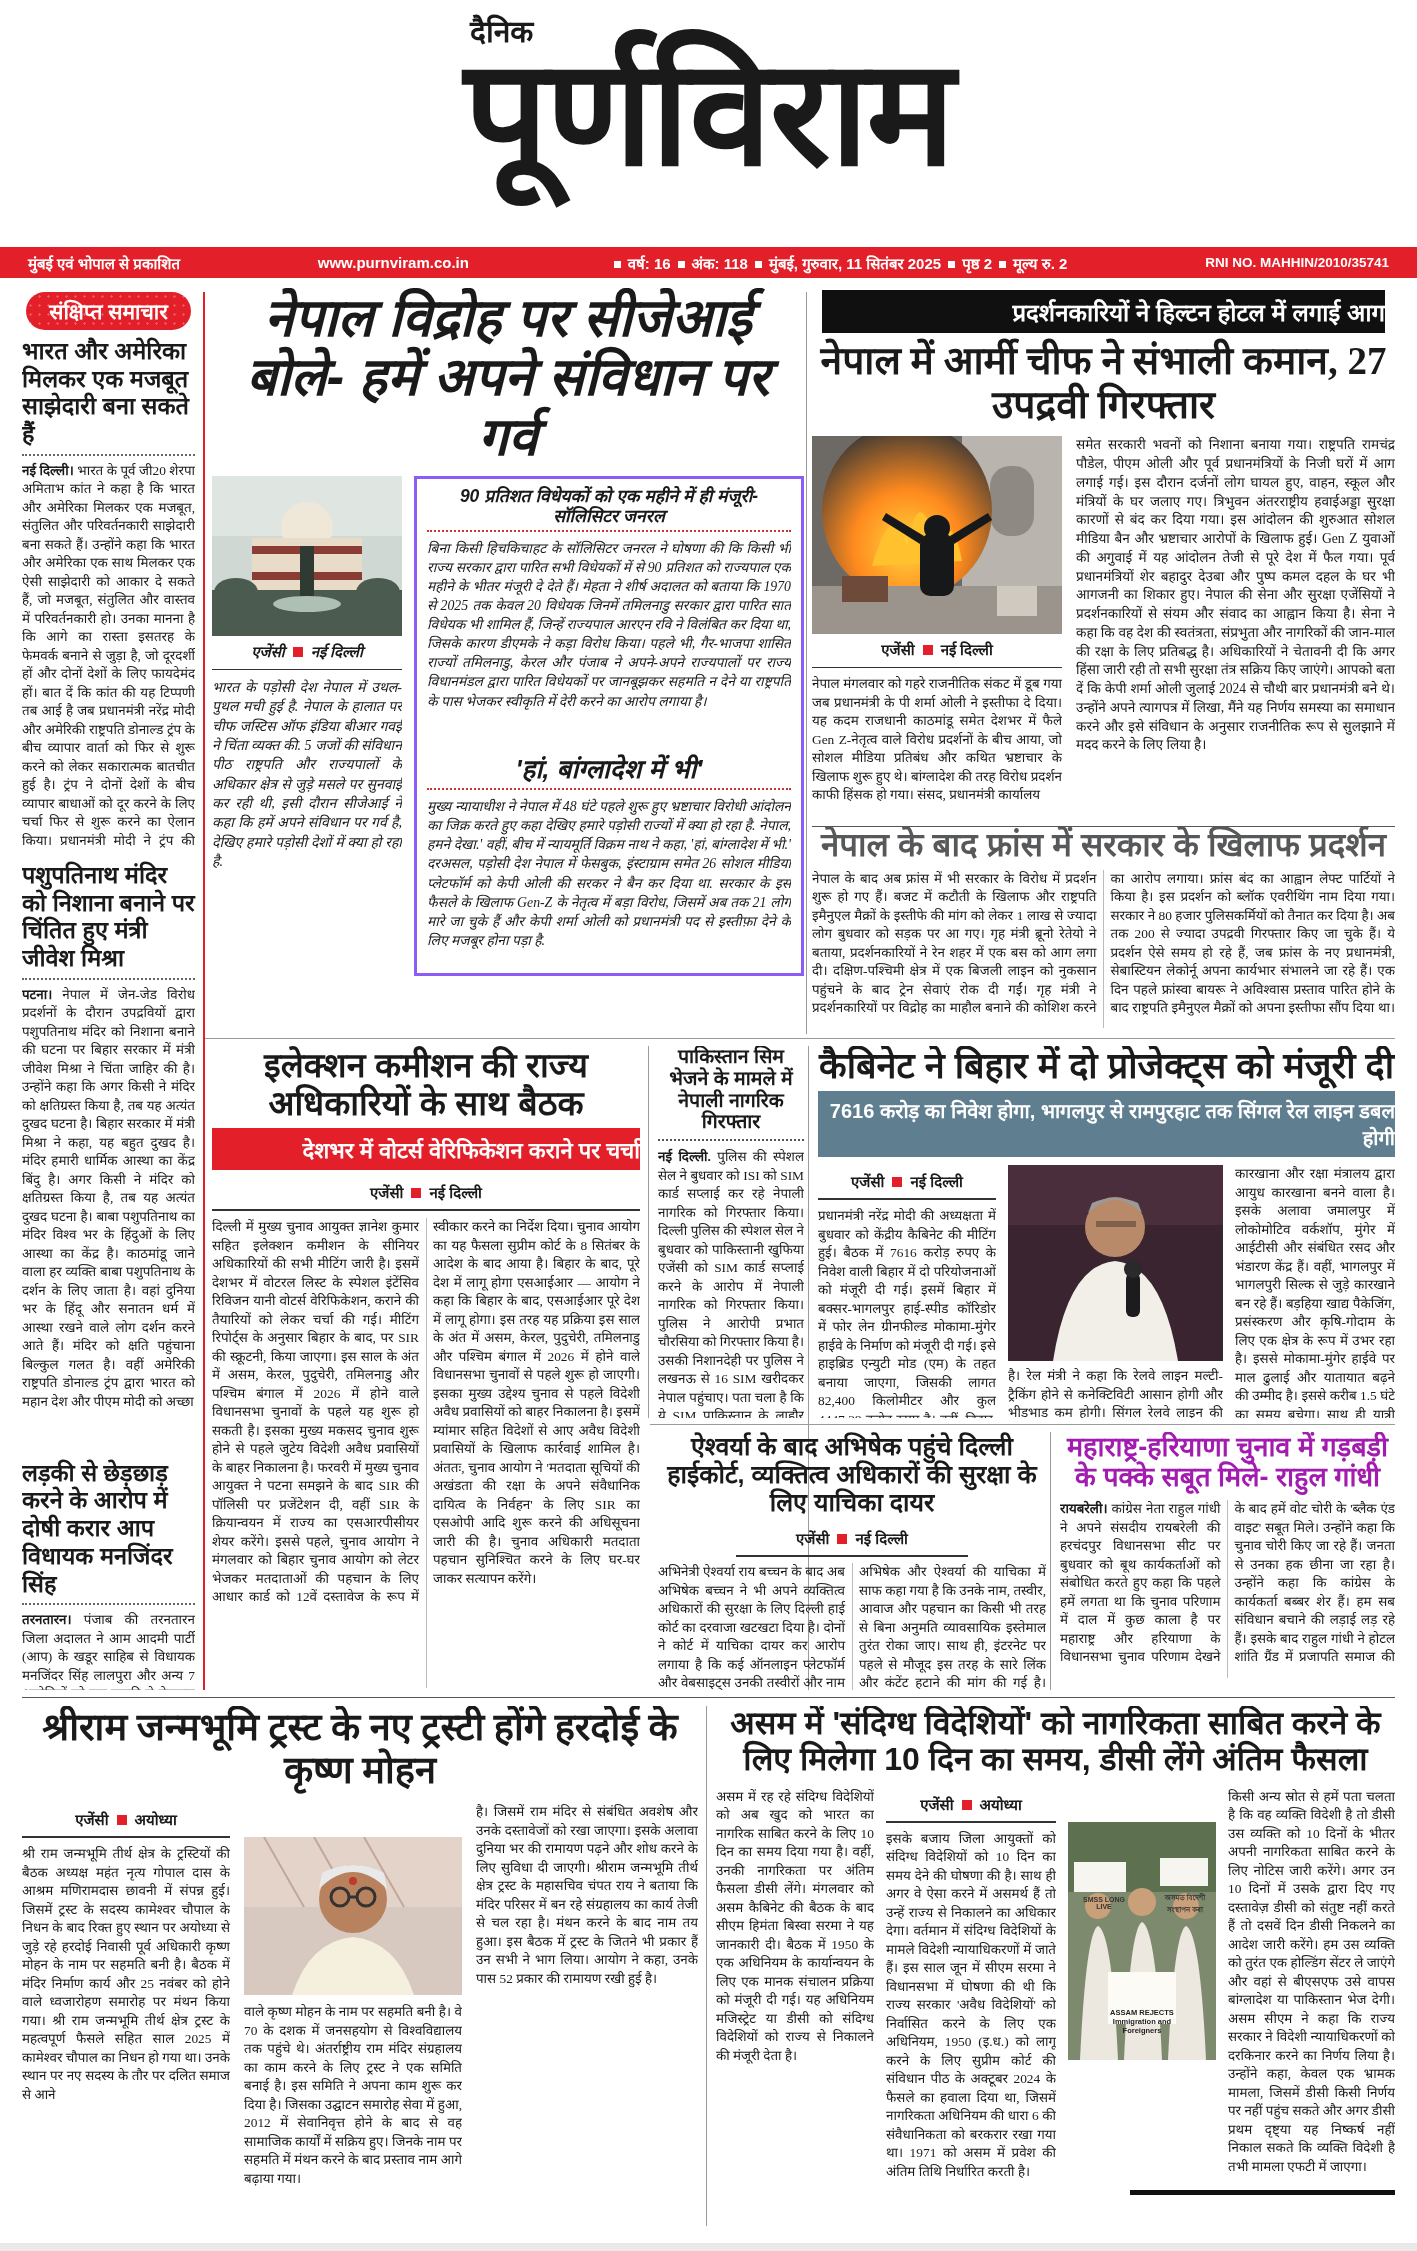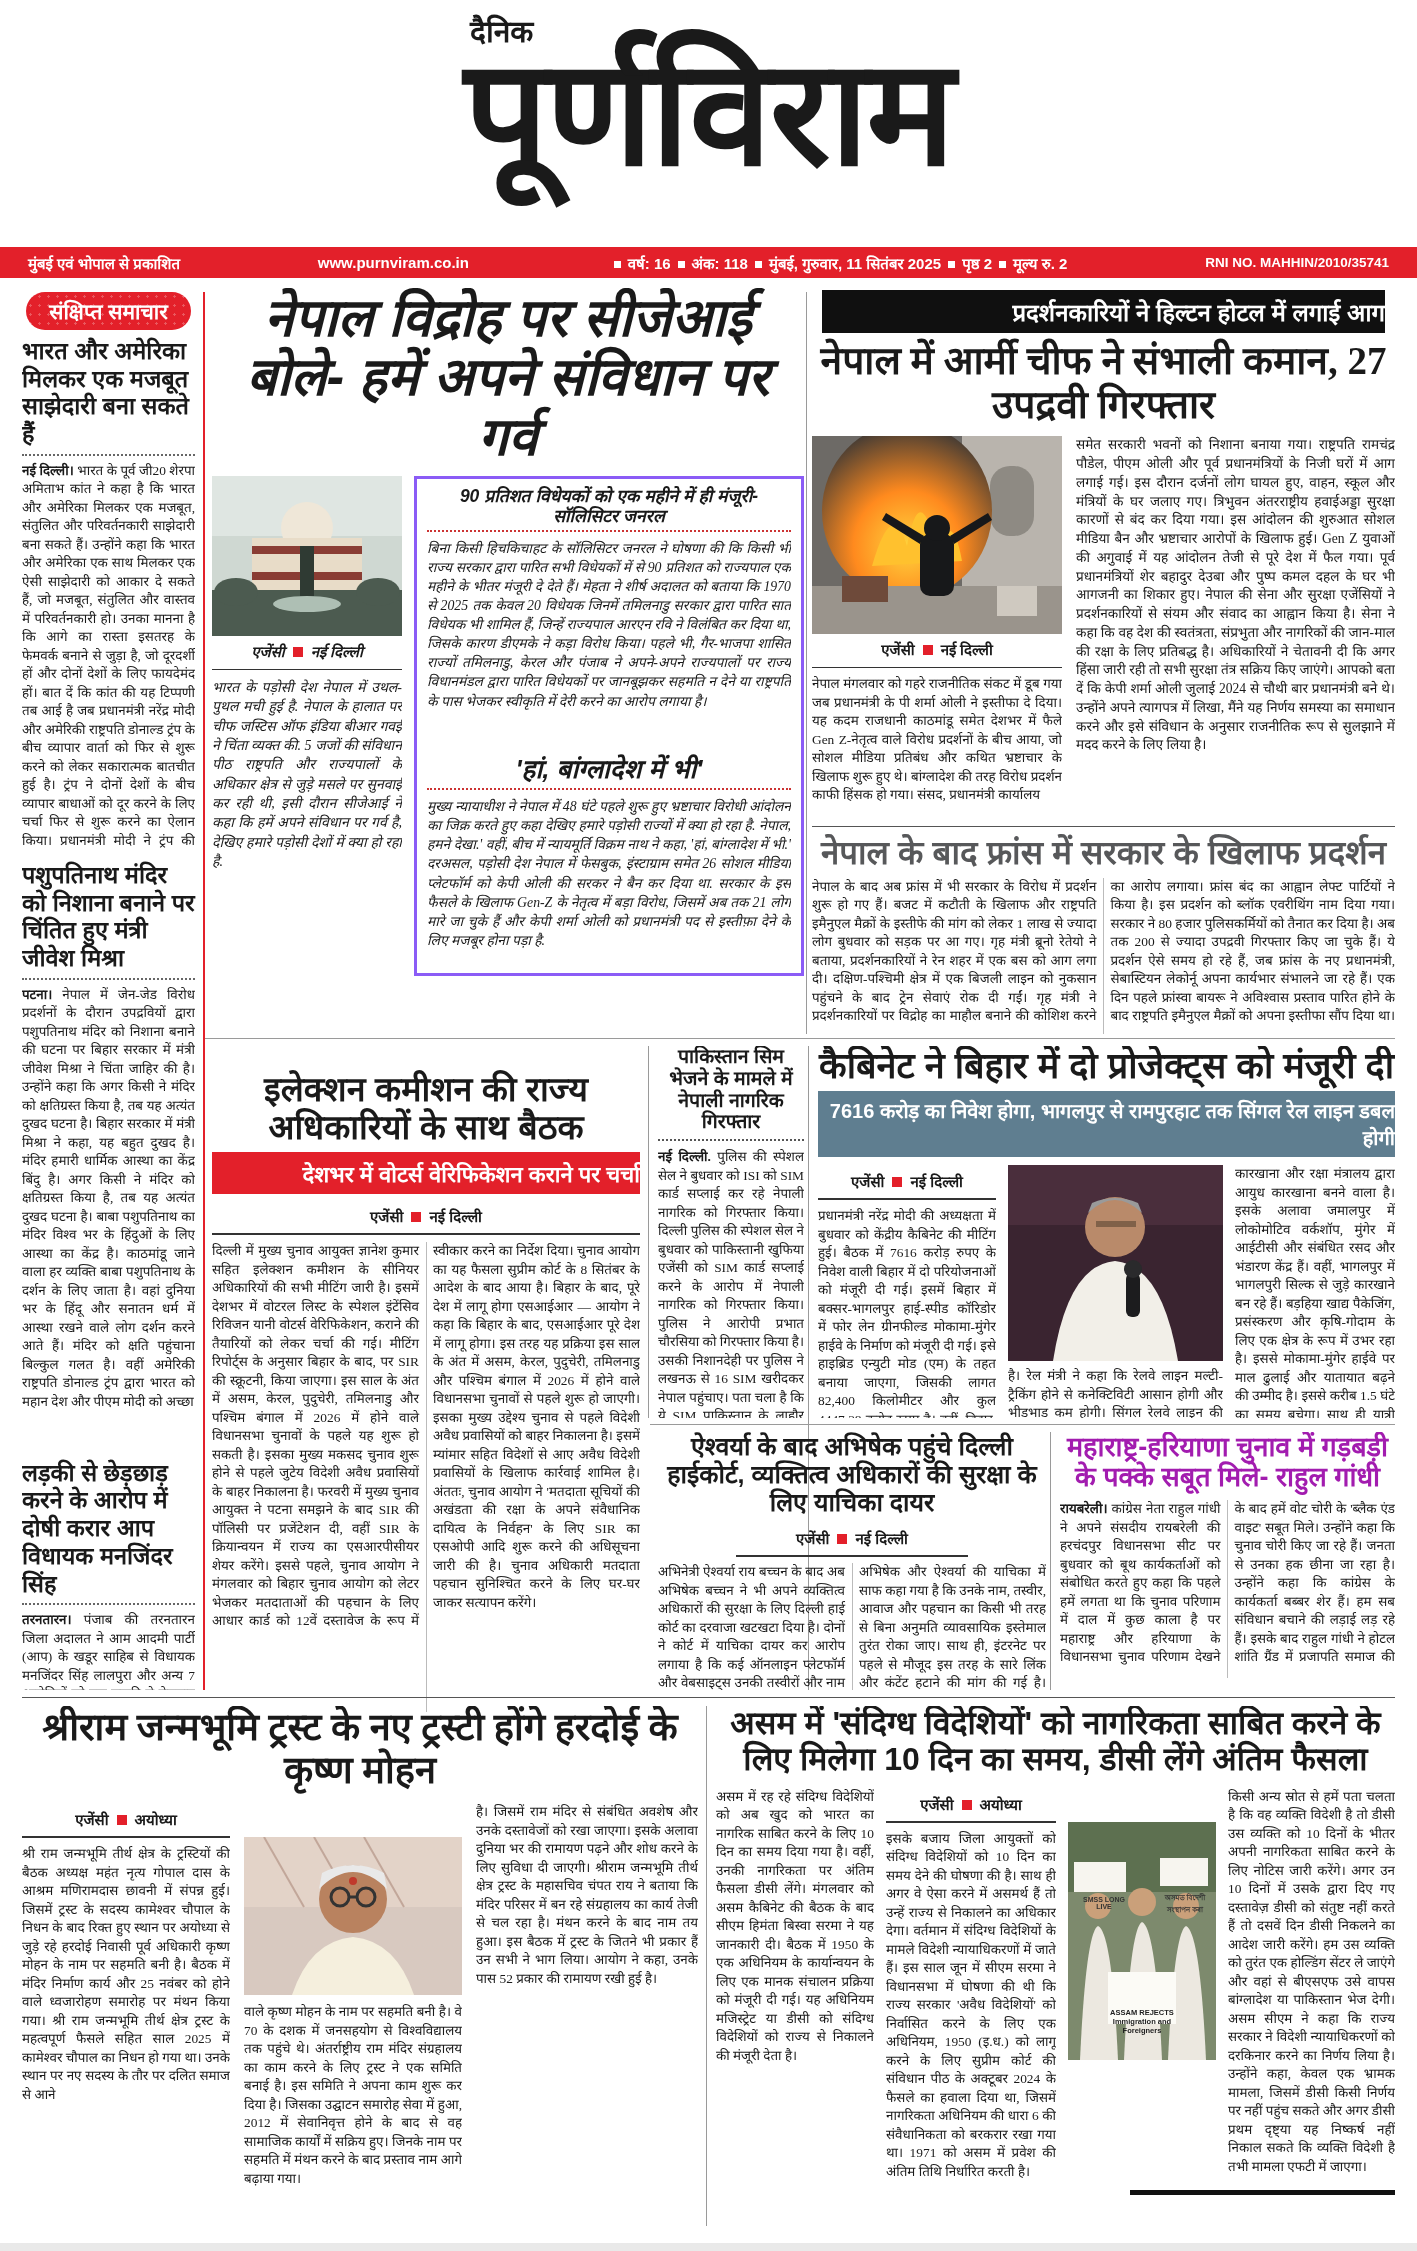--- a/index.html
+++ b/index.html
@@ -173,29 +173,29 @@
           </svg>
         </div>
         <div class="caption"><span>एजेंसी</span><span class="sqr"></span><span>नई दिल्ली</span></div>
         <div style="border-top:1.5px solid #333; margin:2px 0 7px 0;"></div>
         <div class="body" style="height:180px;">नेपाल मंगलवार को गहरे राजनीतिक संकट में डूब गया जब प्रधानमंत्री के पी शर्मा ओली ने इस्तीफा दे दिया। यह कदम राजधानी काठमांडू समेत देशभर में फैले Gen Z-नेतृत्व वाले विरोध प्रदर्शनों के बीच आया, जो सोशल मीडिया प्रतिबंध और कथित भ्रष्टाचार के खिलाफ शुरू हुए थे। बांग्लादेश की तरह विरोध प्रदर्शन काफी हिंसक हो गया। संसद, प्रधानमंत्री कार्यालय</div>
       </div>
       <div class="body" style="flex:1; height:430px; font-size:13.6px;">समेत सरकारी भवनों को निशाना बनाया गया। राष्ट्रपति रामचंद्र पौडेल, पीएम ओली और पूर्व प्रधानमंत्रियों के निजी घरों में आग लगाई गई। इस दौरान दर्जनों लोग घायल हुए, वाहन, स्कूल और मंत्रियों के घर जलाए गए। त्रिभुवन अंतरराष्ट्रीय हवाईअड्डा सुरक्षा कारणों से बंद कर दिया गया। इस आंदोलन की शुरुआत सोशल मीडिया बैन और भ्रष्टाचार आरोपों के खिलाफ हुई। Gen Z युवाओं की अगुवाई में यह आंदोलन तेजी से पूरे देश में फैल गया। पूर्व प्रधानमंत्रियों शेर बहादुर देउबा और पुष्प कमल दहल के घर भी आगजनी का शिकार हुए। नेपाल की सेना और सुरक्षा एजेंसियों ने प्रदर्शनकारियों से संयम और संवाद का आह्वान किया है। सेना ने कहा कि वह देश की स्वतंत्रता, संप्रभुता और नागरिकों की जान-माल की रक्षा के लिए प्रतिबद्ध है। अधिकारियों ने चेतावनी दी कि अगर हिंसा जारी रही तो सभी सुरक्षा तंत्र सक्रिय किए जाएंगे। आपको बता दें कि केपी शर्मा ओली जुलाई 2024 से चौथी बार प्रधानमंत्री बने थे। उन्होंने अपने त्यागपत्र में लिखा, मैंने यह निर्णय समस्या का समाधान करने और इसे संविधान के अनुसार राजनीतिक रूप से सुलझाने में मदद करने के लिए लिया है।</div>
     </div>
   </section>
 
-  <section class="abs" style="left:812px; top:826px; width:583px; height:208px; border-top:1.5px solid #555; padding-top:8px;">
+  <section class="abs" style="left:812px; top:826px; width:583px; height:208px; border-top:1.5px solid #555; padding-top:0;">
     <h2 class="h-center" style="font-size:33px; color:#57585a;">नेपाल के बाद फ्रांस में सरकार के खिलाफ प्रदर्शन</h2>
     <div class="body cols-2" style="height:158px; margin-top:6px;">नेपाल के बाद अब फ्रांस में भी सरकार के विरोध में प्रदर्शन शुरू हो गए हैं। बजट में कटौती के खिलाफ और राष्ट्रपति इमैनुएल मैक्रों के इस्तीफे की मांग को लेकर 1 लाख से ज्यादा लोग बुधवार को सड़क पर आ गए। गृह मंत्री ब्रूनो रेतेयो ने बताया, प्रदर्शनकारियों ने रेन शहर में एक बस को आग लगा दी। दक्षिण-पश्चिमी क्षेत्र में एक बिजली लाइन को नुकसान पहुंचने के बाद ट्रेन सेवाएं रोक दी गईं। गृह मंत्री ने प्रदर्शनकारियों पर विद्रोह का माहौल बनाने की कोशिश करने का आरोप लगाया। फ्रांस बंद का आह्वान लेफ्ट पार्टियों ने किया है। इस प्रदर्शन को ब्लॉक एवरीथिंग नाम दिया गया। सरकार ने 80 हजार पुलिसकर्मियों को तैनात कर दिया है। अब तक 200 से ज्यादा उपद्रवी गिरफ्तार किए जा चुके हैं। ये प्रदर्शन ऐसे समय हो रहे हैं, जब फ्रांस के नए प्रधानमंत्री, सेबास्टियन लेकोर्नू अपना कार्यभार संभालने जा रहे हैं। एक दिन पहले फ्रांस्वा बायरू ने अविश्वास प्रस्ताव पारित होने के बाद राष्ट्रपति इमैनुएल मैक्रों को अपना इस्तीफा सौंप दिया था। फ्रांस में जारी सरकार विरोधी प्रदर्शनों को वामपंथी राजनीतिक दलों का भी समर्थन मिल रहा है। वामपंथी पार्टी फ्रांस अनबाउड के नेता जां-ल्यूक मेलांशों ने अगस्त में ही इस आंदोलन का समर्थन किया था। अब इससे अन्य वामपंथी दल भी जुड़ गए।</div>
   </section>
 
   <div class="rule-h" style="left:205px; top:1038px; width:1190px;"></div>
   <div class="rule-v" style="left:806px; top:292px; height:742px;"></div>
 
-  <section class="abs" style="left:212px; top:1070px; width:428px; height:642px;">
+  <section class="abs" style="left:212px; top:1046px; width:428px; height:642px;">
     <h2 class="h-center" style="font-size:34px;">इलेक्शन कमीशन की राज्य अधिकारियों के साथ बैठक</h2>
     <div class="banner" style="background:#e3202a; font-size:22px; padding:6px 0; margin-top:6px;">देशभर में वोटर्स वेरिफिकेशन कराने पर चर्चा</div>
     <div class="byline" style="margin-top:6px;"><span>एजेंसी</span><span class="sqr"></span><span>नई दिल्ली</span></div>
     <div class="body cols-2" style="height:478px;">दिल्ली में मुख्य चुनाव आयुक्त ज्ञानेश कुमार सहित इलेक्शन कमीशन के सीनियर अधिकारियों की सभी मीटिंग जारी है। इसमें देशभर में वोटरल लिस्ट के स्पेशल इंटेंसिव रिविजन यानी वोटर्स वेरिफिकेशन, कराने की तैयारियों को लेकर चर्चा की गई। मीटिंग रिपोर्ट्स के अनुसार बिहार के बाद, पर SIR की स्क्रूटनी, किया जाएगा। इस साल के अंत में असम, केरल, पुदुचेरी, तमिलनाडु और पश्चिम बंगाल में 2026 में होने वाले विधानसभा चुनावों के पहले यह शुरू हो सकती है। इसका मुख्य मकसद चुनाव शुरू होने से पहले जुटेय विदेशी अवैध प्रवासियों के बाहर निकालना है। फरवरी में मुख्य चुनाव आयुक्त ने पटना समझने के बाद SIR की पॉलिसी पर प्रजेंटेशन दी, वहीं SIR के क्रियान्वयन में राज्य का एसआरपीसीयर शेयर करेंगे। इससे पहले, चुनाव आयोग ने मंगलवार को बिहार चुनाव आयोग को लेटर भेजकर मतदाताओं की पहचान के लिए आधार कार्ड को 12वें दस्तावेज के रूप में स्वीकार करने का निर्देश दिया। चुनाव आयोग का यह फैसला सुप्रीम कोर्ट के 8 सितंबर के आदेश के बाद आया है। बिहार के बाद, पूरे देश में लागू होगा एसआईआर — आयोग ने कहा कि बिहार के बाद, एसआईआर पूरे देश में लागू होगा। इस तरह यह प्रक्रिया इस साल के अंत में असम, केरल, पुदुचेरी, तमिलनाडु और पश्चिम बंगाल में 2026 में होने वाले विधानसभा चुनावों से पहले शुरू हो जाएगी। इसका मुख्य उद्देश्य चुनाव से पहले विदेशी अवैध प्रवासियों को बाहर निकालना है। इसमें म्यांमार सहित विदेशों से आए अवैध विदेशी प्रवासियों के खिलाफ कार्रवाई शामिल है। अंततः, चुनाव आयोग ने 'मतदाता सूचियों की अखंडता की रक्षा के अपने संवैधानिक दायित्व के निर्वहन' के लिए SIR का एसओपी आदि शुरू करने की अधिसूचना जारी की है। चुनाव अधिकारी मतदाता पहचान सुनिश्चित करने के लिए घर-घर जाकर सत्यापन करेंगे।</div>
   </section>
 
   <div class="rule-v" style="left:648px; top:1046px; height:372px;"></div>
 
   <section class="abs" style="left:658px; top:1046px; width:146px; height:372px;">
     <h3 class="h-center" style="font-size:19.5px; padding-bottom:6px; border-bottom:2px dotted #555;">पाकिस्तान सिम भेजने के मामले में नेपाली नागरिक गिरफ्तार</h3>

